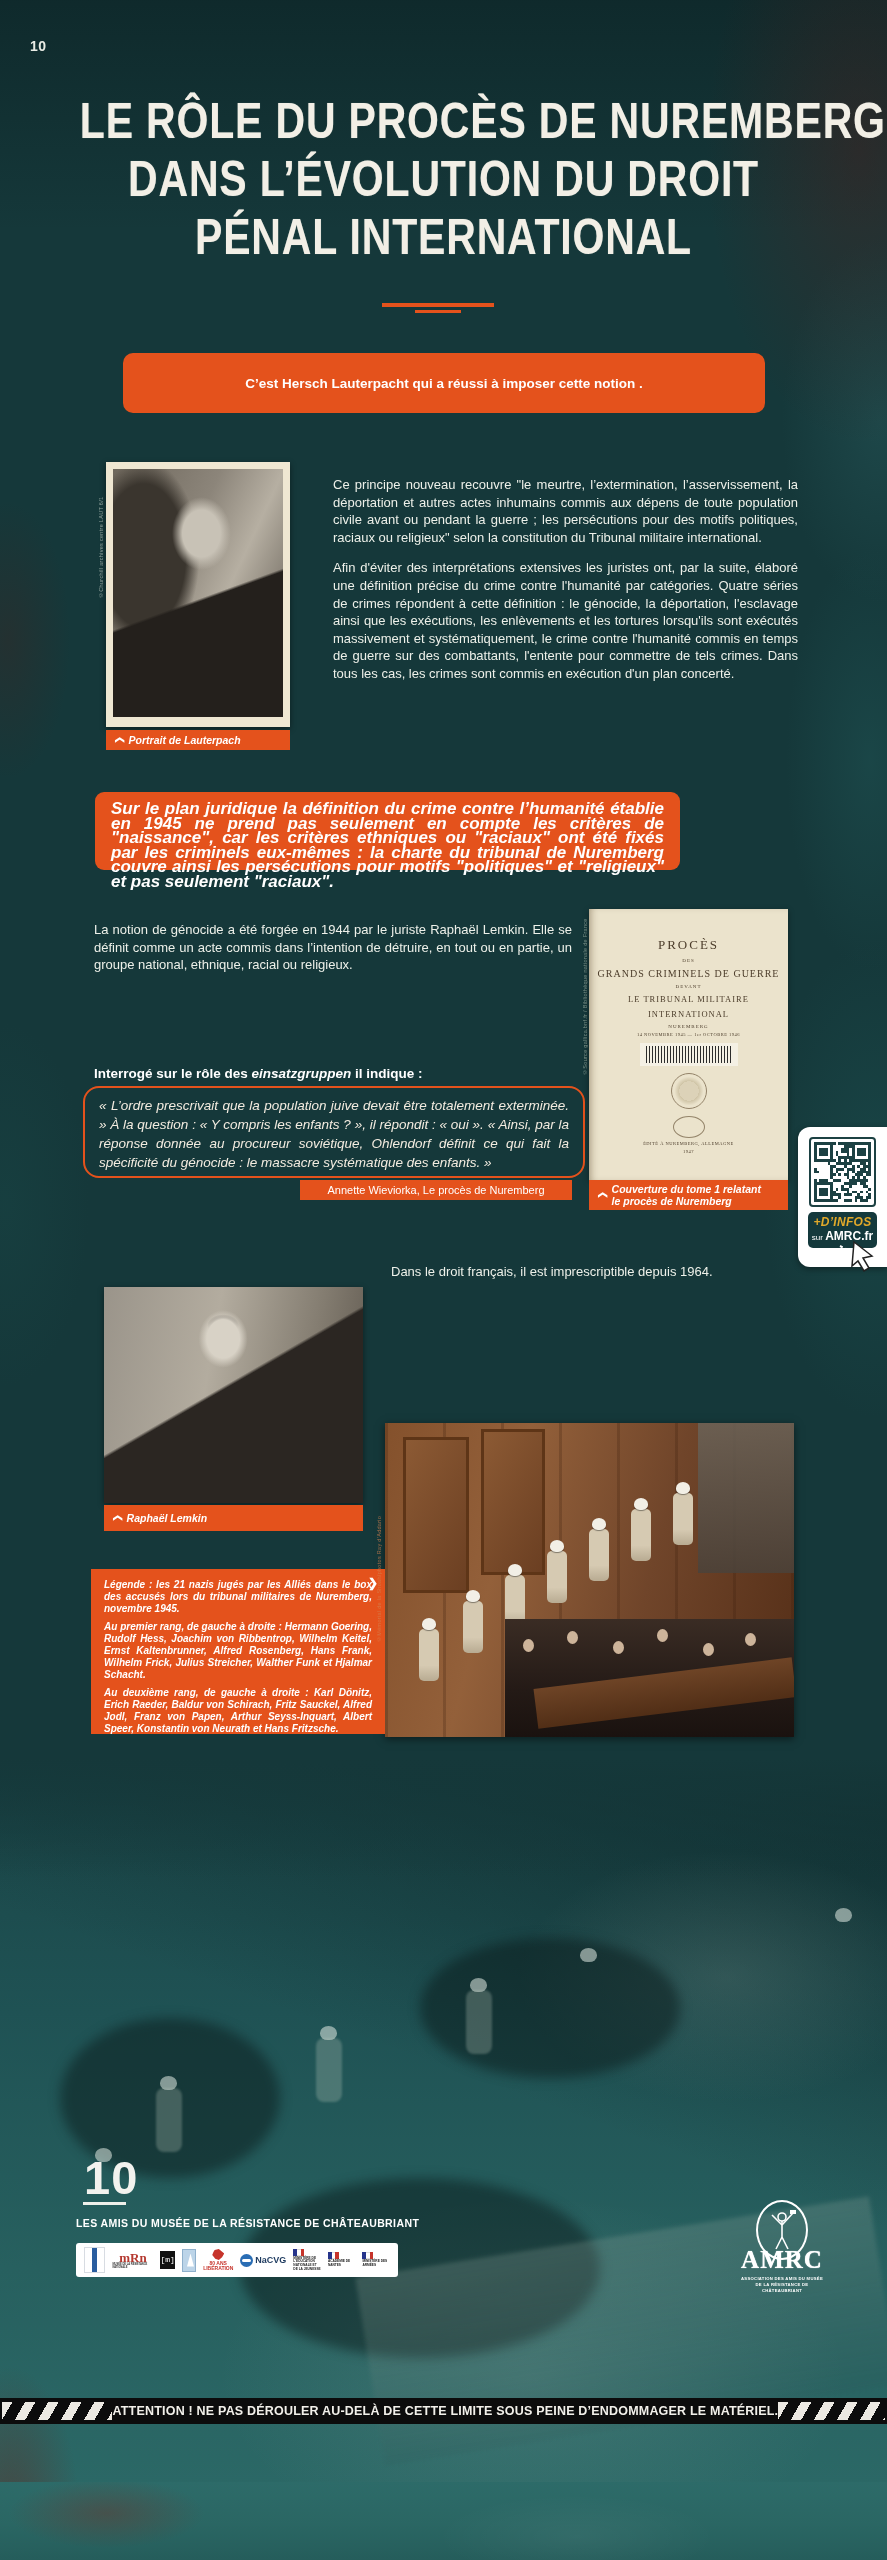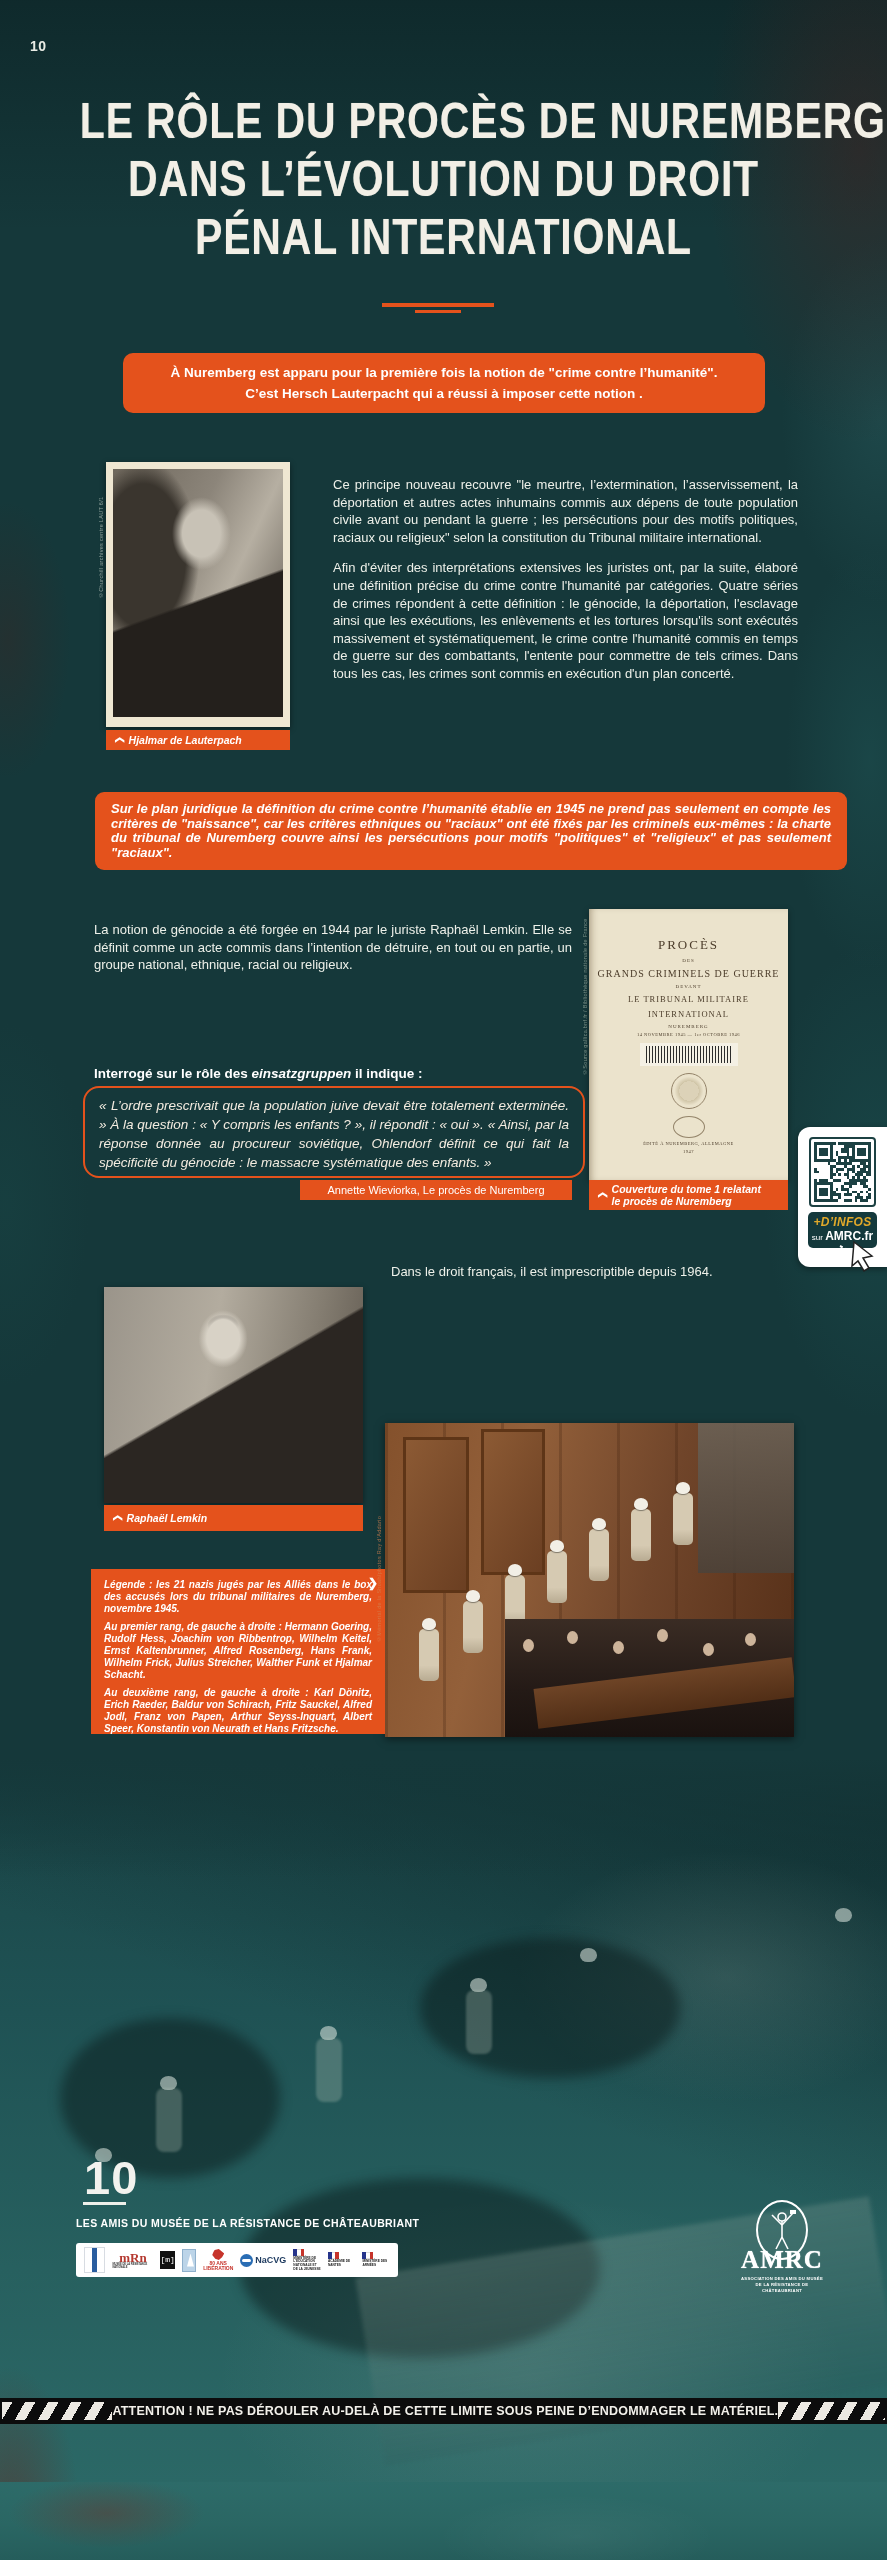--- a/index.html
+++ b/index.html
@@ -26,22 +26,22 @@
   
   .pagenum-top{left:30px;top:38px;font-size:14px;font-weight:bold;color:#e9ece5;letter-spacing:.5px;}
   .title{left:0;right:0;top:92px;text-align:center;color:#f2efe6;font-weight:800;}
   .title-line{transform:scaleX(.82);transform-origin:center;font-size:50px;line-height:58px;letter-spacing:1px;white-space:nowrap;text-shadow:0 0 1px rgba(242,239,230,.4);}
   .divider-1{left:382px;top:303px;width:112px;height:4px;background:#e4521c;}
   .divider-2{left:415px;top:310px;width:46px;height:3px;background:#e4521c;}
   
   .banner{left:123px;top:353px;width:642px;height:60px;background:#e4521c;border-radius:10px;
     display:flex;flex-direction:column;justify-content:center;text-align:center;
     font-size:13.5px;font-weight:bold;line-height:21px;color:#fff;}
-  .legal-note{left:95px;top:792px;width:752px;height:78px;background:#e4521c;border-radius:9px;
-    padding:10px 16px;box-sizing:border-box;font-size:13px;font-weight:bold;font-style:italic;
+  .legal-note{left:95px;top:792px;width:585px;height:78px;background:#e4521c;border-radius:9px;
+    padding:10px 16px;box-sizing:border-box;font-size:17px;font-weight:bold;font-style:italic;
     line-height:14.6px;color:#fff;text-align:justify;}
   
   .photo-frame{background:#efe7d2;box-shadow:0 2px 6px rgba(0,0,0,.45);}
   .lauterpacht-frame{left:106px;top:462px;width:184px;height:265px;padding:7px 7px 10px 7px;box-sizing:border-box;}
   .lauterpacht-img{width:100%;height:100%;
     background:
       radial-gradient(42px 52px at 52% 26%, #c8c2b6 0 45%, rgba(200,194,182,0) 70%),
       radial-gradient(26px 20px at 52% 22%, #8a8378 0 50%, transparent 70%),
       linear-gradient(160deg, transparent 52%, #24201c 53%) ,
       radial-gradient(70px 120px at 18% 35%, #3a352e 0 60%, transparent 80%),
@@ -186,31 +186,30 @@
   <div class="abs z2 pagenum-top">10</div>
   <div class="abs z2 title">
     <div class="title-line">LE RÔLE DU PROCÈS DE NUREMBERG</div>
     <div class="title-line">DANS L’ÉVOLUTION DU DROIT</div>
     <div class="title-line">PÉNAL INTERNATIONAL</div>
   </div>
   <div class="abs z2 divider-1"></div>
   <div class="abs z2 divider-2"></div>
 
   <div class="abs z2 banner">
-    <div>À Nuremberg est apparu pour la première fois la notion de "crime contre l’humanité".</div>
     <div>C’est Hersch Lauterpacht qui a réussi à imposer cette notion .</div>
   </div>
 
   <div class="abs z2 vcredit" style="left:98px;top:468px;height:130px;color:#b9c6bd;">©Churchill archives centre LAUT 6/1</div>
   <div class="abs z2 photo-frame lauterpacht-frame">
     <div class="lauterpacht-img"></div>
   </div>
   <div class="abs z2 caption-bar cap-lauterpacht">
     <span class="chev-up">❯</span>
-    <span>Hjalmar de Lauterpach</span>
+    <span>Portrait de Lauterpach</span>
   </div>
 
   <div class="abs z2 body-col col1">
     <p>Ce principe nouveau recouvre "le meurtre, l’extermination, l’asservissement, la déportation et autres actes inhumains commis aux dépens de toute population civile avant ou pendant la guerre ; les persécutions pour des motifs politiques, raciaux ou religieux" selon la constitution du Tribunal militaire international.</p>
     <p>Afin d'éviter des interprétations extensives les juristes ont, par la suite, élaboré une définition précise du crime contre l'humanité par catégories. Quatre séries de crimes répondent à cette définition : le génocide, la déportation, l'esclavage ainsi que les exécutions, les enlèvements et les tortures lorsqu'ils sont exécutés massivement et systématiquement, le crime contre l'humanité commis en temps de guerre sur des combattants, l'entente pour commettre de tels crimes. Dans tous les cas, les crimes sont commis en exécution d'un plan concerté.</p>
   </div>
 
   <div class="abs z2 legal-note">Sur le plan juridique la définition du crime contre l’humanité établie en 1945 ne prend pas seulement en compte les critères de "naissance", car les critères ethniques ou "raciaux" ont été fixés par les criminels eux-mêmes : la charte du tribunal de Nuremberg couvre ainsi les persécutions pour motifs "politiques" et "religieux" et pas seulement "raciaux".</div>
 
   <div class="abs z2 body-col genocide">

